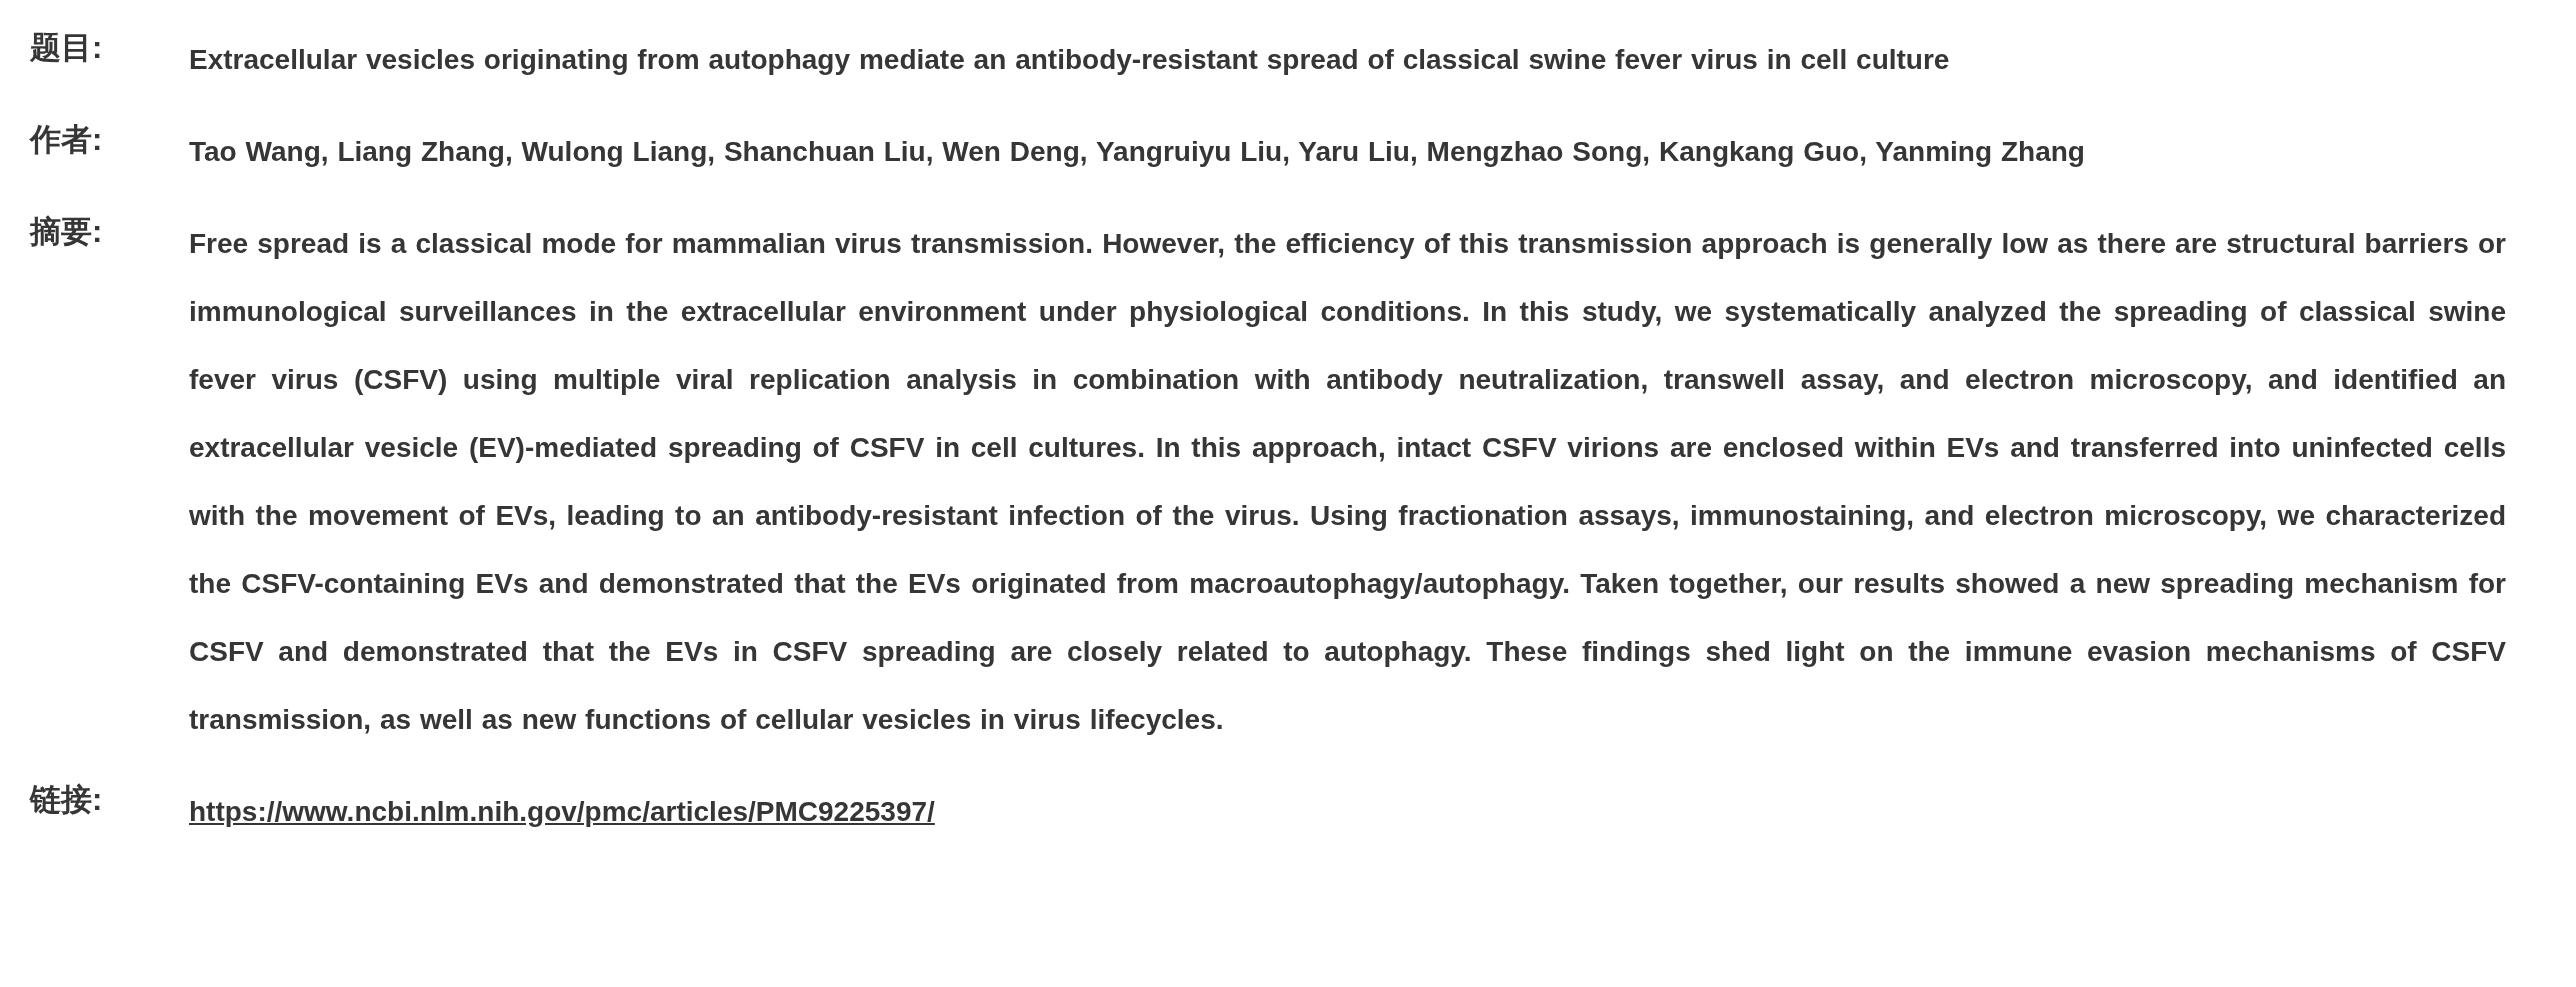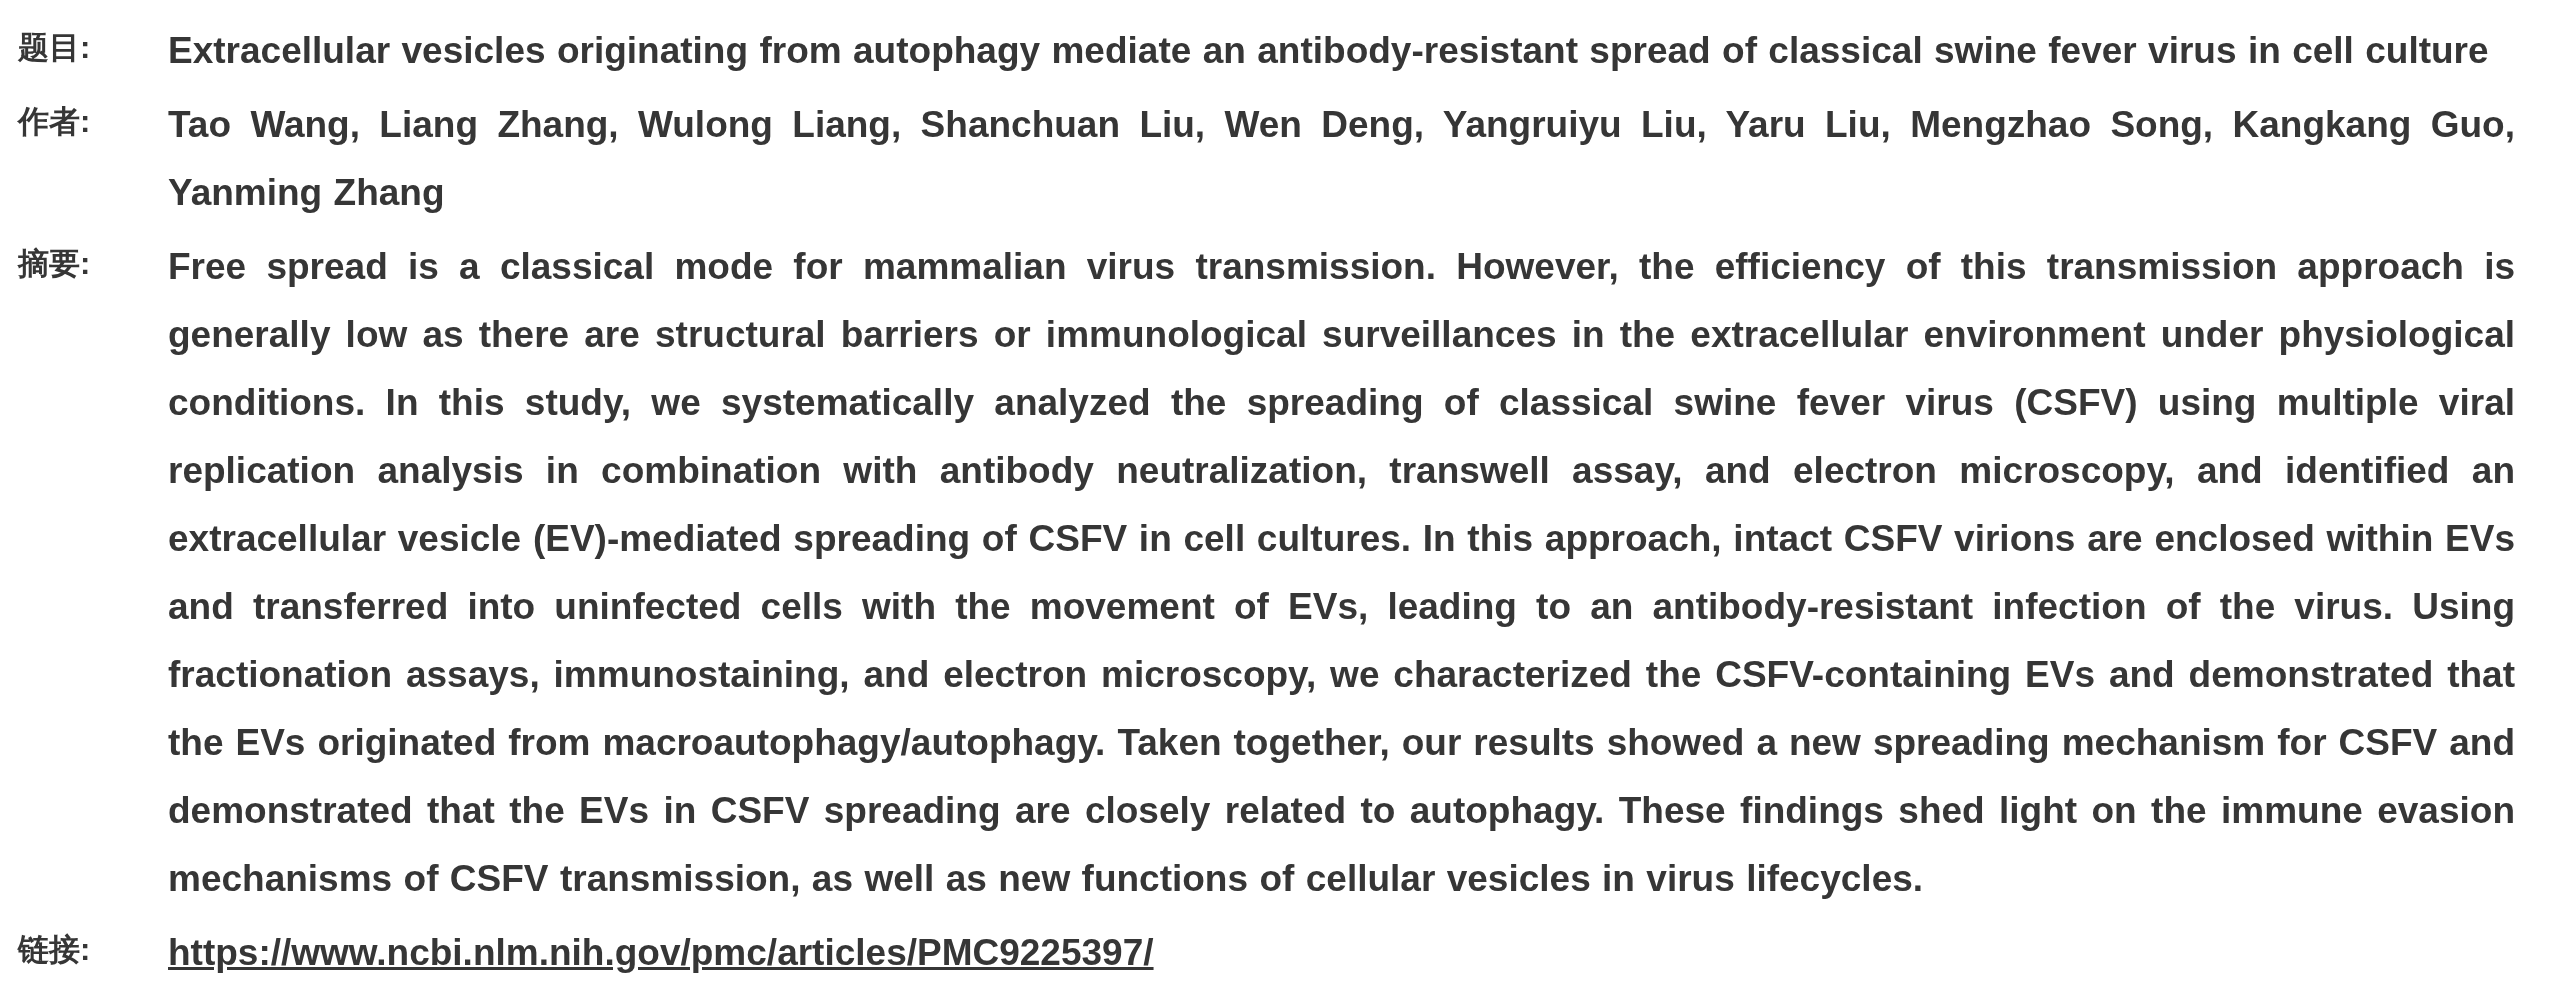--- a/index.html
+++ b/index.html
@@ -12,35 +12,35 @@
     background: #ffffff;
     color: #363636;
     font-family: "Liberation Sans", "DejaVu Sans", sans-serif;
     font-weight: bold;
     overflow: hidden;
   }
   .doc {
     box-sizing: border-box;
     width: 2576px;
     height: 987px;
-    padding: 14px 58px 0 18px;
+    padding: 14px 58px 0 30px;
   }
   .row {
     display: grid;
     grid-template-columns: 147px 1fr;
     align-items: start;
   }
   .label {
     font-size: 31px;
     line-height: 68px;
     white-space: nowrap;
   }
   .content {
-    margin: 3px;
-    font-size: 37px;
+    margin: 12px;
+    font-size: 28px;
     line-height: 68px;
     text-align: justify;
     text-justify: inter-word;
     word-spacing: 1.1px;
   }
   .content.plain {
     text-align: left;
     text-decoration: underline;
   }
 </style>

